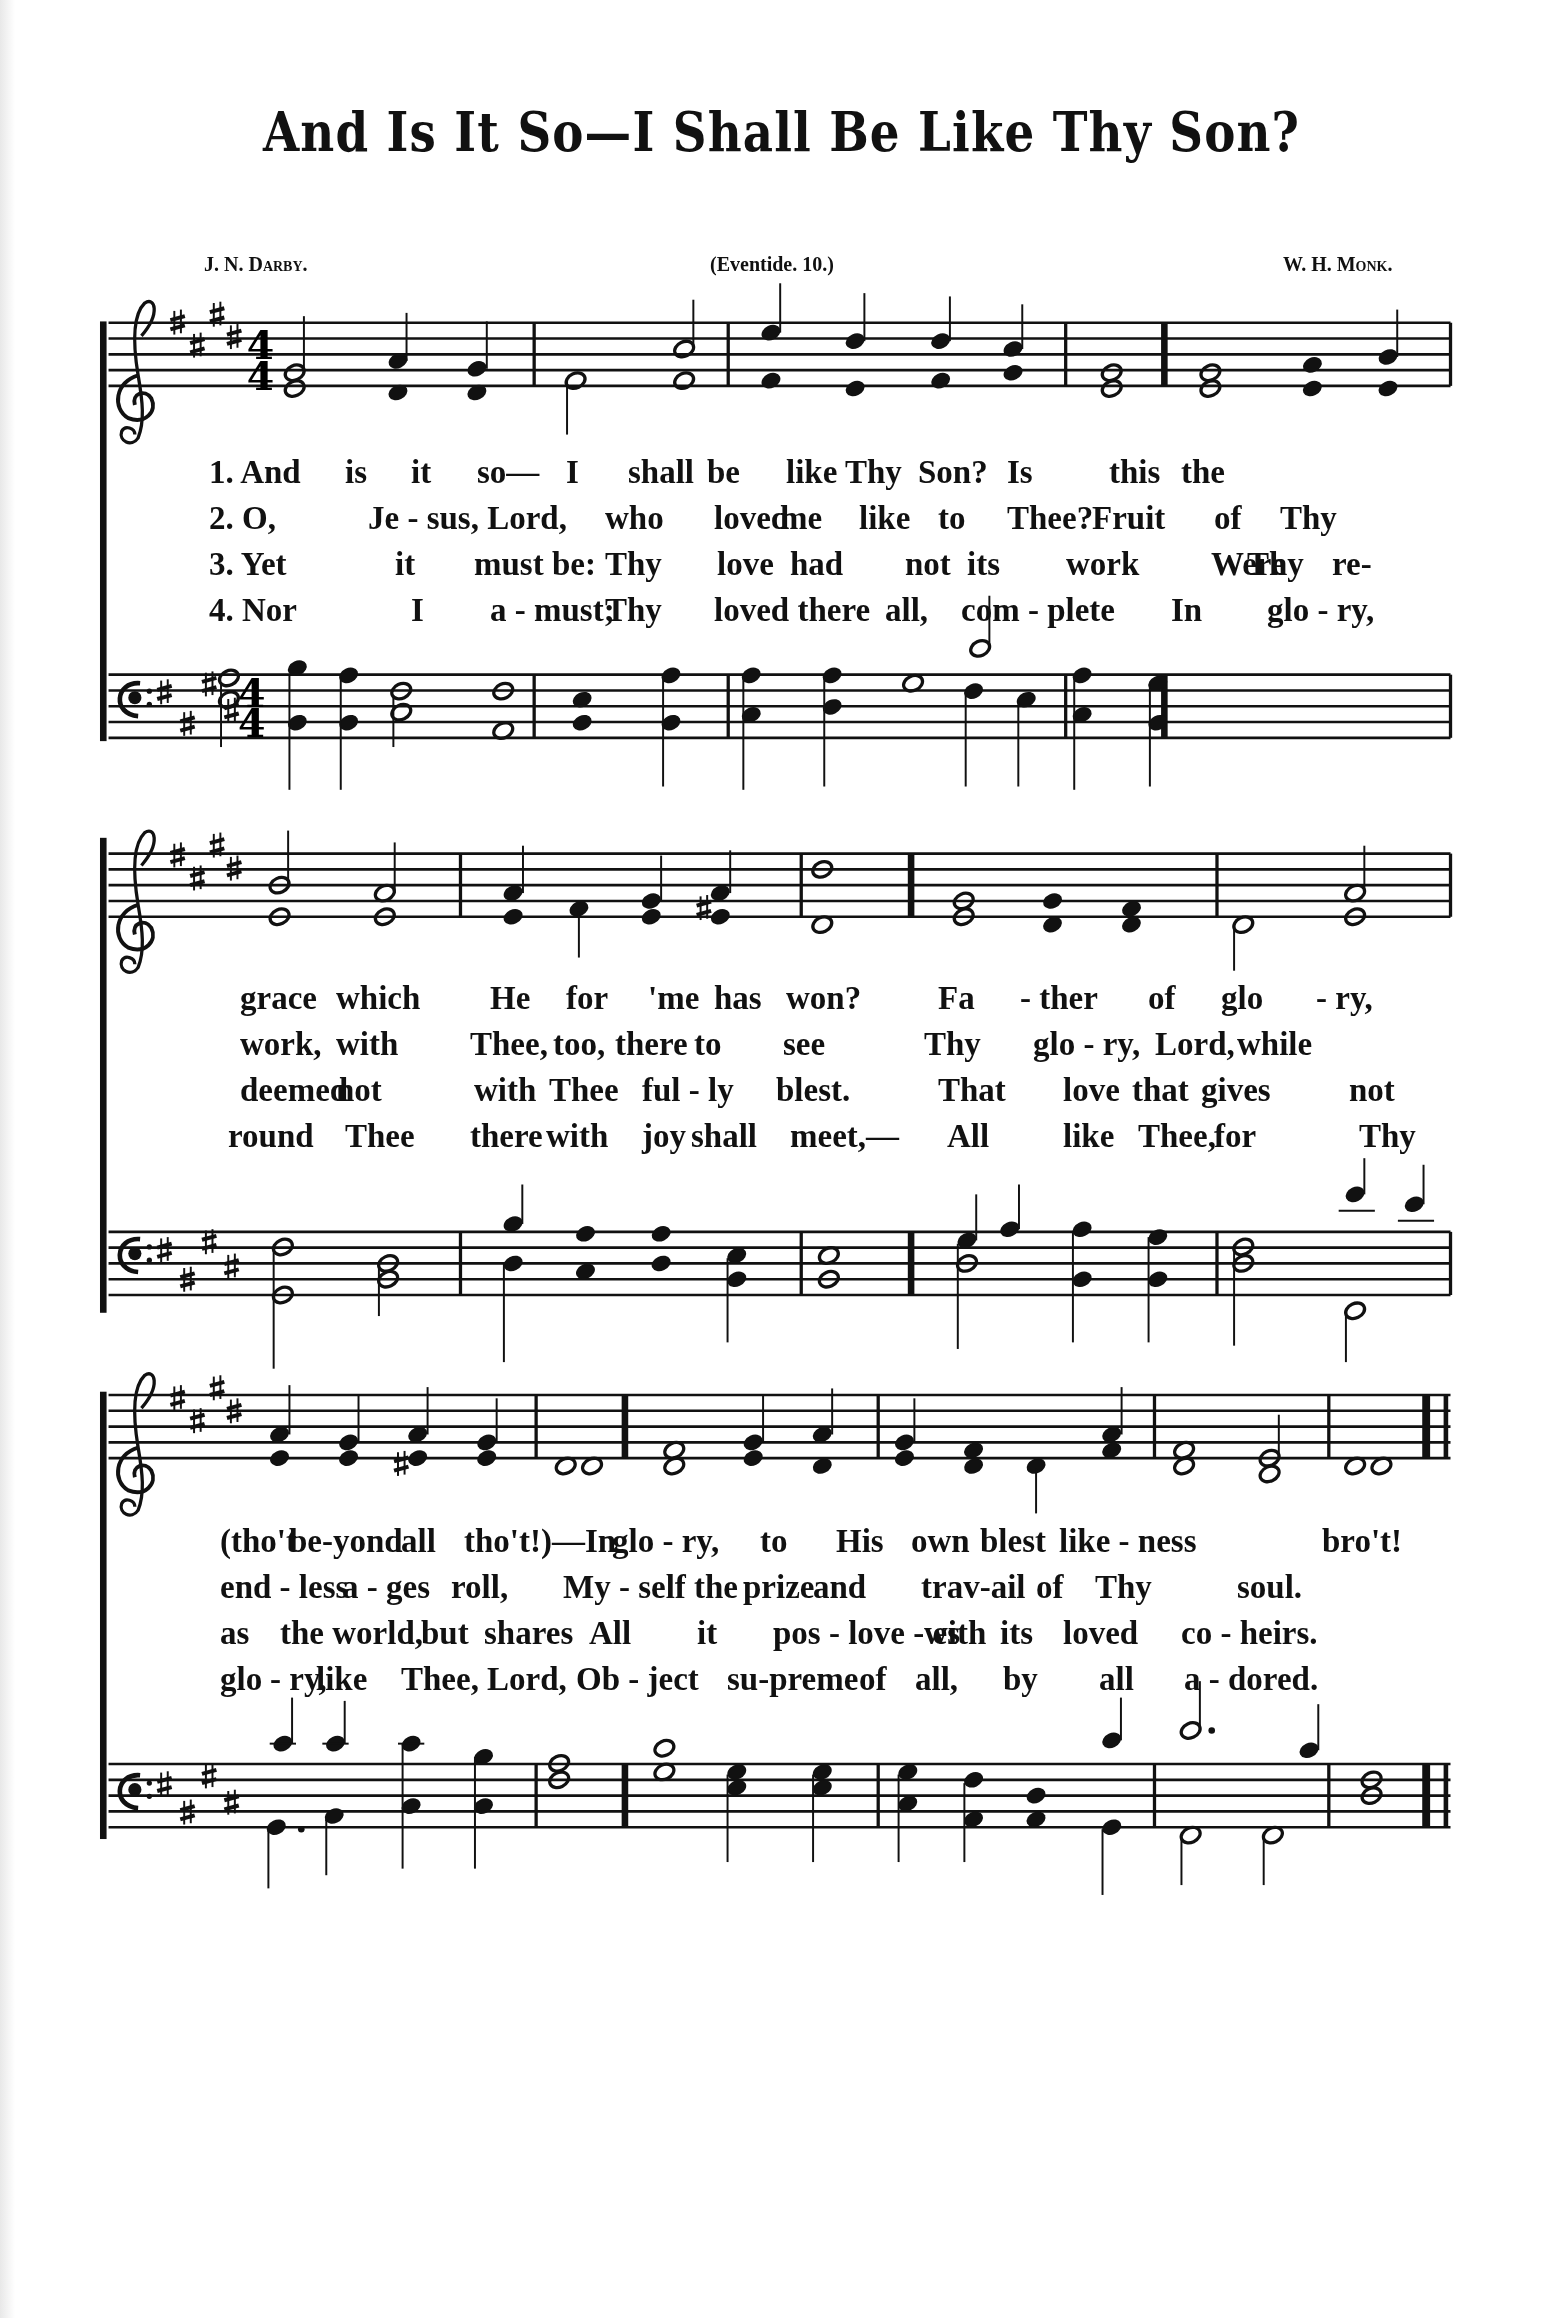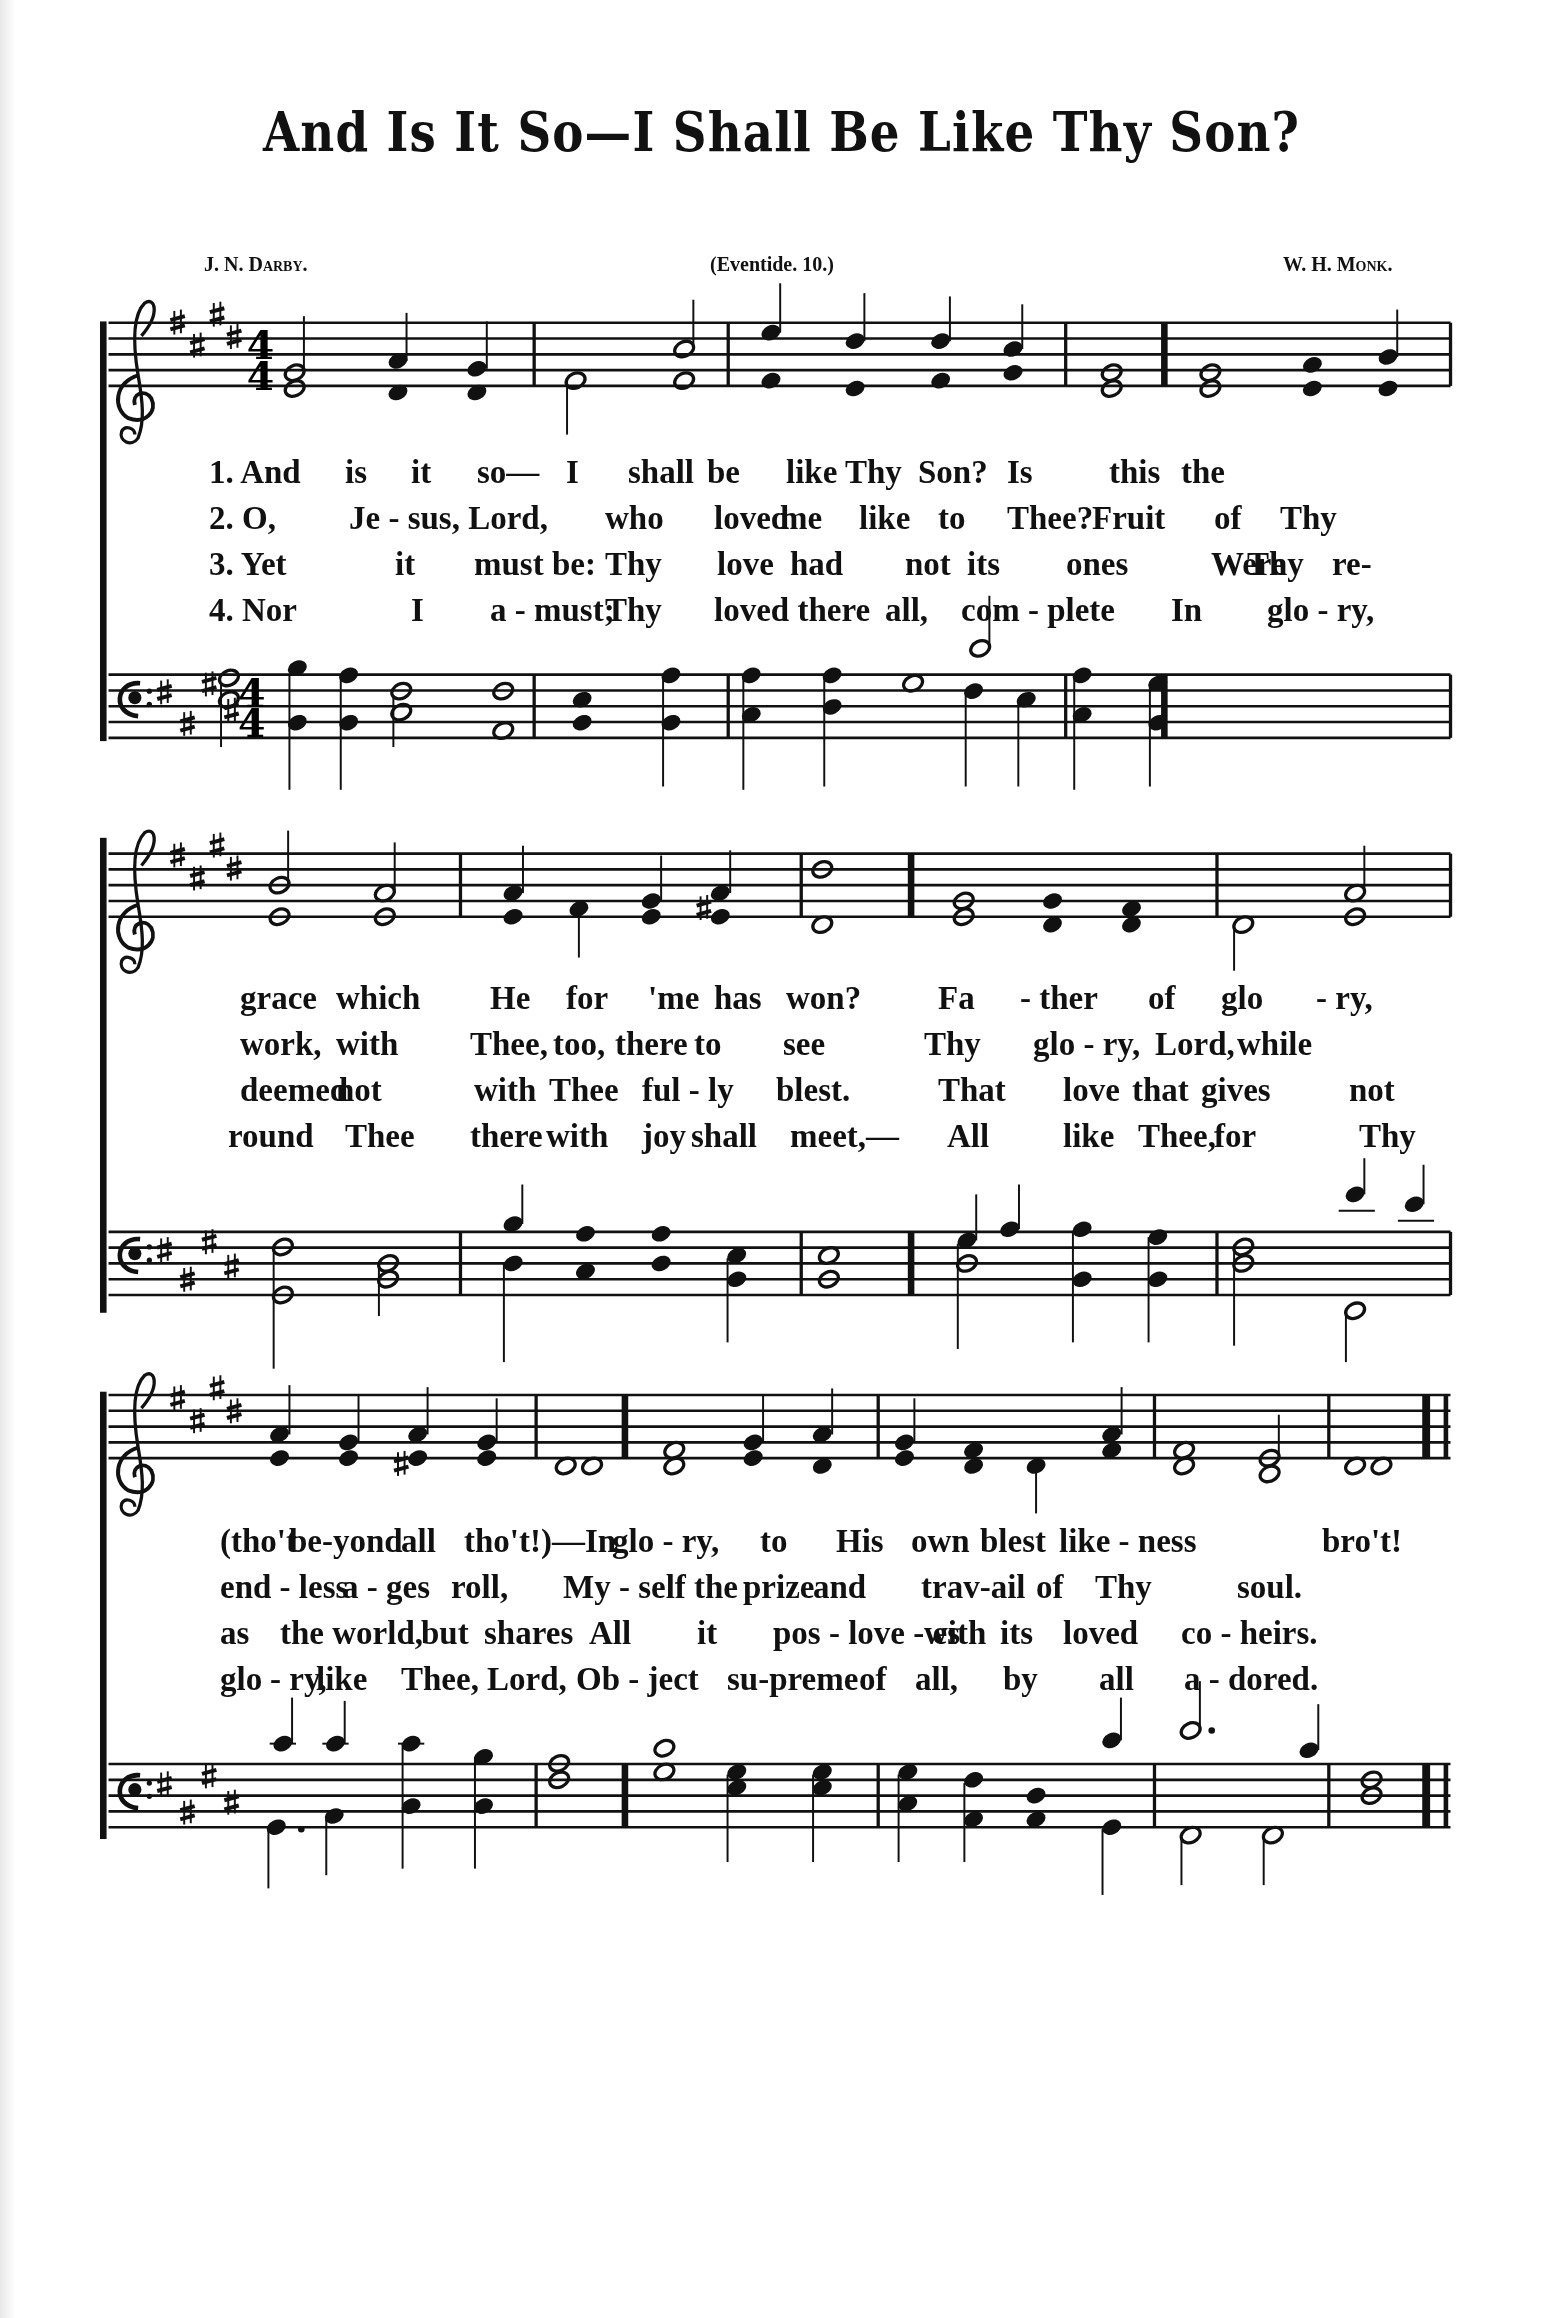--- a/index.html
+++ b/index.html
@@ -437,41 +437,41 @@
     <span style="left:628px">shall</span>
     <span style="left:707px">be</span>
     <span style="left:786px">like Thy</span>
     <span style="left:918px">Son?</span>
     <span style="left:1007px">Is</span>
     <span style="left:1109px">this</span>
     <span style="left:1181px">the</span>
   </div>
   <div class="vline" style="top:46px;left:0;width:1563px;">
     <span style="left:209px">2. O,</span>
-    <span style="left:349px">Je - sus, Lord,</span>
+    <span style="left:368px">Je - sus, Lord,</span>
     <span style="left:605px">who</span>
     <span style="left:714px">loved</span>
     <span style="left:780px">me</span>
     <span style="left:859px">like</span>
     <span style="left:938px">to</span>
     <span style="left:1007px">Thee?</span>
     <span style="left:1092px">Fruit</span>
     <span style="left:1214px">of</span>
     <span style="left:1280px">Thy</span>
   </div>
   <div class="vline" style="top:92px;left:0;width:1250px;">
     <span style="left:209px">3. Yet</span>
     <span style="left:395px">it</span>
     <span style="left:474px">must be:</span>
     <span style="left:605px">Thy</span>
     <span style="left:717px">love</span>
     <span style="left:790px">had</span>
     <span style="left:905px">not</span>
     <span style="left:967px">its</span>
-    <span style="left:1066px">ones</span>
+    <span style="left:1066px">work</span>
     <span style="left:1211px">Were</span>
     <span style="left:1247px">Thy</span>
     <span style="left:1332px">re-</span>
   </div>
   <div class="vline" style="top:138px;left:0;width:1563px;">
     <span style="left:209px">4. Nor</span>
     <span style="left:411px">I</span>
     <span style="left:490px">a - must;</span>
     <span style="left:605px">Thy</span>
     <span style="left:714px">loved there</span>

